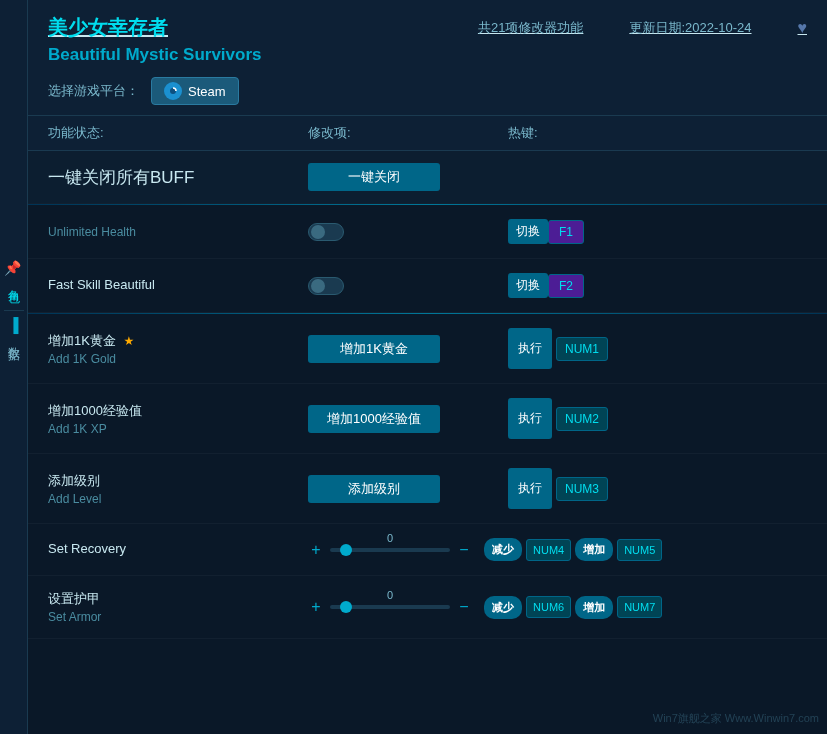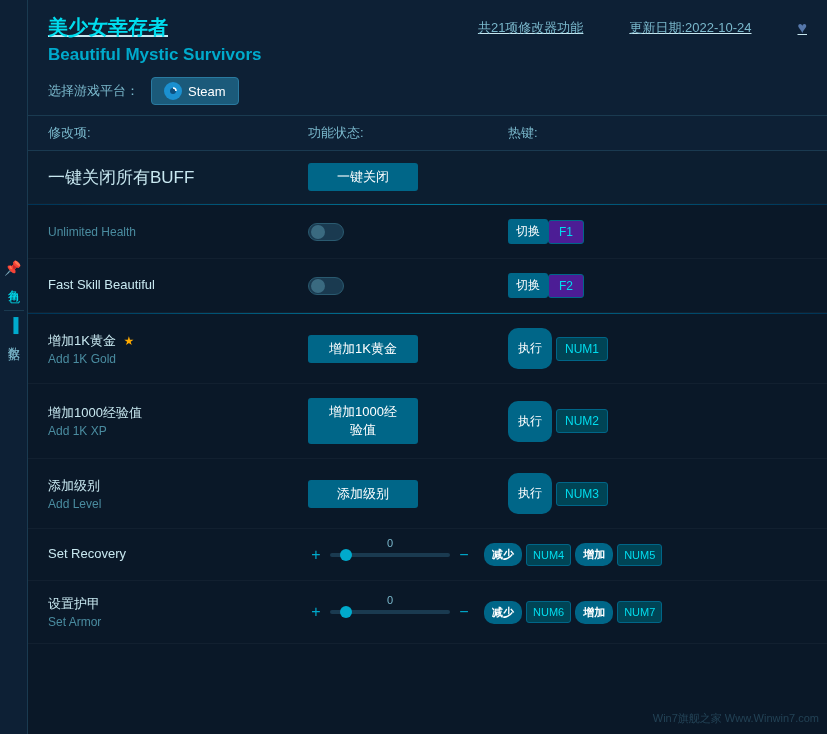--- a/index.html
+++ b/index.html
@@ -164,21 +164,21 @@
 
     .one-click-btn {
       background: #006688;
       border: none;
       border-radius: 3px;
       color: #ffffff;
       font-size: 13px;
       padding: 5px 16px;
       cursor: pointer;
       font-family: inherit;
-      width: 110px;
+      width: 132px;
       text-align: center;
     }
 
     
     .section-divider {
       height: 1px;
       background: linear-gradient(to right, #003355, #007799, #003355);
       margin: 0;
     }
 
@@ -255,21 +255,21 @@
     
     .exec-hotkey-group {
       display: flex;
       align-items: center;
       gap: 4px;
     }
 
     .exec-label {
       background: #006688;
       border: none;
-      border-radius: 10px;
+      border-radius: 3px;
       color: #ffffff;
       font-size: 12px;
       padding: 12px 10px;
       cursor: pointer;
       font-family: inherit;
     }
 
     .exec-key {
       background: #004455;
       border: 1px solid #006688;
@@ -447,22 +447,22 @@
               <circle cx="7" cy="7" r="3" fill="#0d5080"></circle>
               <path d="M7 4 A3 3 0 0 1 10 7" stroke="white" stroke-width="1.5" fill="none"></path>
             </svg>
           </div>
           <span>Steam</span>
         </button>
       </div>
     </div>
 
     <div class="table-header">
+      <div class="col-header">功能状态:</div>
       <div class="col-header">修改项:</div>
-      <div class="col-header">功能状态:</div>
       <div class="col-header">热键:</div>
     </div>
 
     <div class="rows-area">
 
       <div class="oneclick-row">
         <div class="row-item-name">一键关闭所有BUFF</div>
         <div>
           <button class="one-click-btn">一键关闭</button>
         </div>

